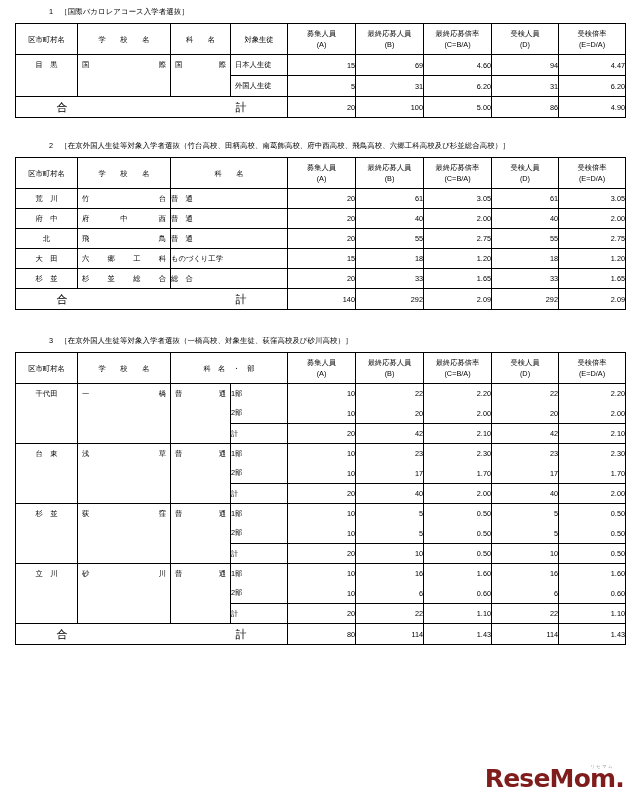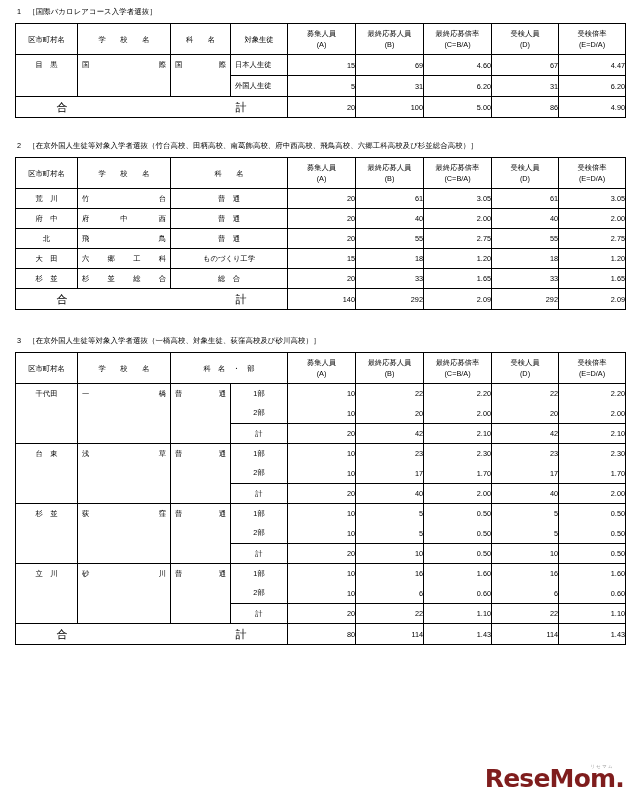--- a/index.html
+++ b/index.html
@@ -29,20 +29,21 @@
   .section-2 { margin-top: 22px; }
   .section-3 { margin-top: 25px; }
 
   .sec-title {
     font-size: 7.4px;
     line-height: 12px;
     letter-spacing: 0.1px;
     white-space: nowrap;
     padding-left: 2px;
     margin-bottom: 5px;
+    margin-left: 32px;
   }
   .sec-title .num { margin-right: 3px; }
 
   table.t {
     border-collapse: collapse;
     width: 610px;
     table-layout: fixed;
     border: 1.1px solid #000;
   }
   table.t td, table.t th {
@@ -64,21 +65,21 @@
   .hd .l2 { display: block; }
 
   
   .spread {
     display: block;
     text-align: justify;
     text-align-last: justify;
     padding: 0 4px;
     font-size: 7.3px;
   }
-  .ctr { text-align: center; }
+  .ctr { text-align: left; }
   .num {
     text-align: right;
     padding-right: 4px;
     font-size: 7.3px;
   }
   .rowh { height: 21px; }
   .rowh-s { height: 20px; }
 
   .totalrow td { height: 20px; }
   .totalrow .tl {
@@ -183,21 +184,21 @@
             </td>
           <td class="no-b">
               <span class="spread">国　際</span>
             </td>
           <td>
               <span style="padding-left:4px;display:block">日本人生徒</span>
             </td>
           <td class="num">15</td>
           <td class="num">69</td>
           <td class="num">4.60</td>
-          <td class="num">67</td>
+          <td class="num">94</td>
           <td class="num">4.47</td>
         </tr>
         <tr class="rowh">
           <td class="no-t"></td>
           <td class="no-t"></td>
           <td class="no-t"></td>
           <td>
               <span style="padding-left:4px;display:block">外国人生徒</span>
             </td>
           <td class="num">5</td>

